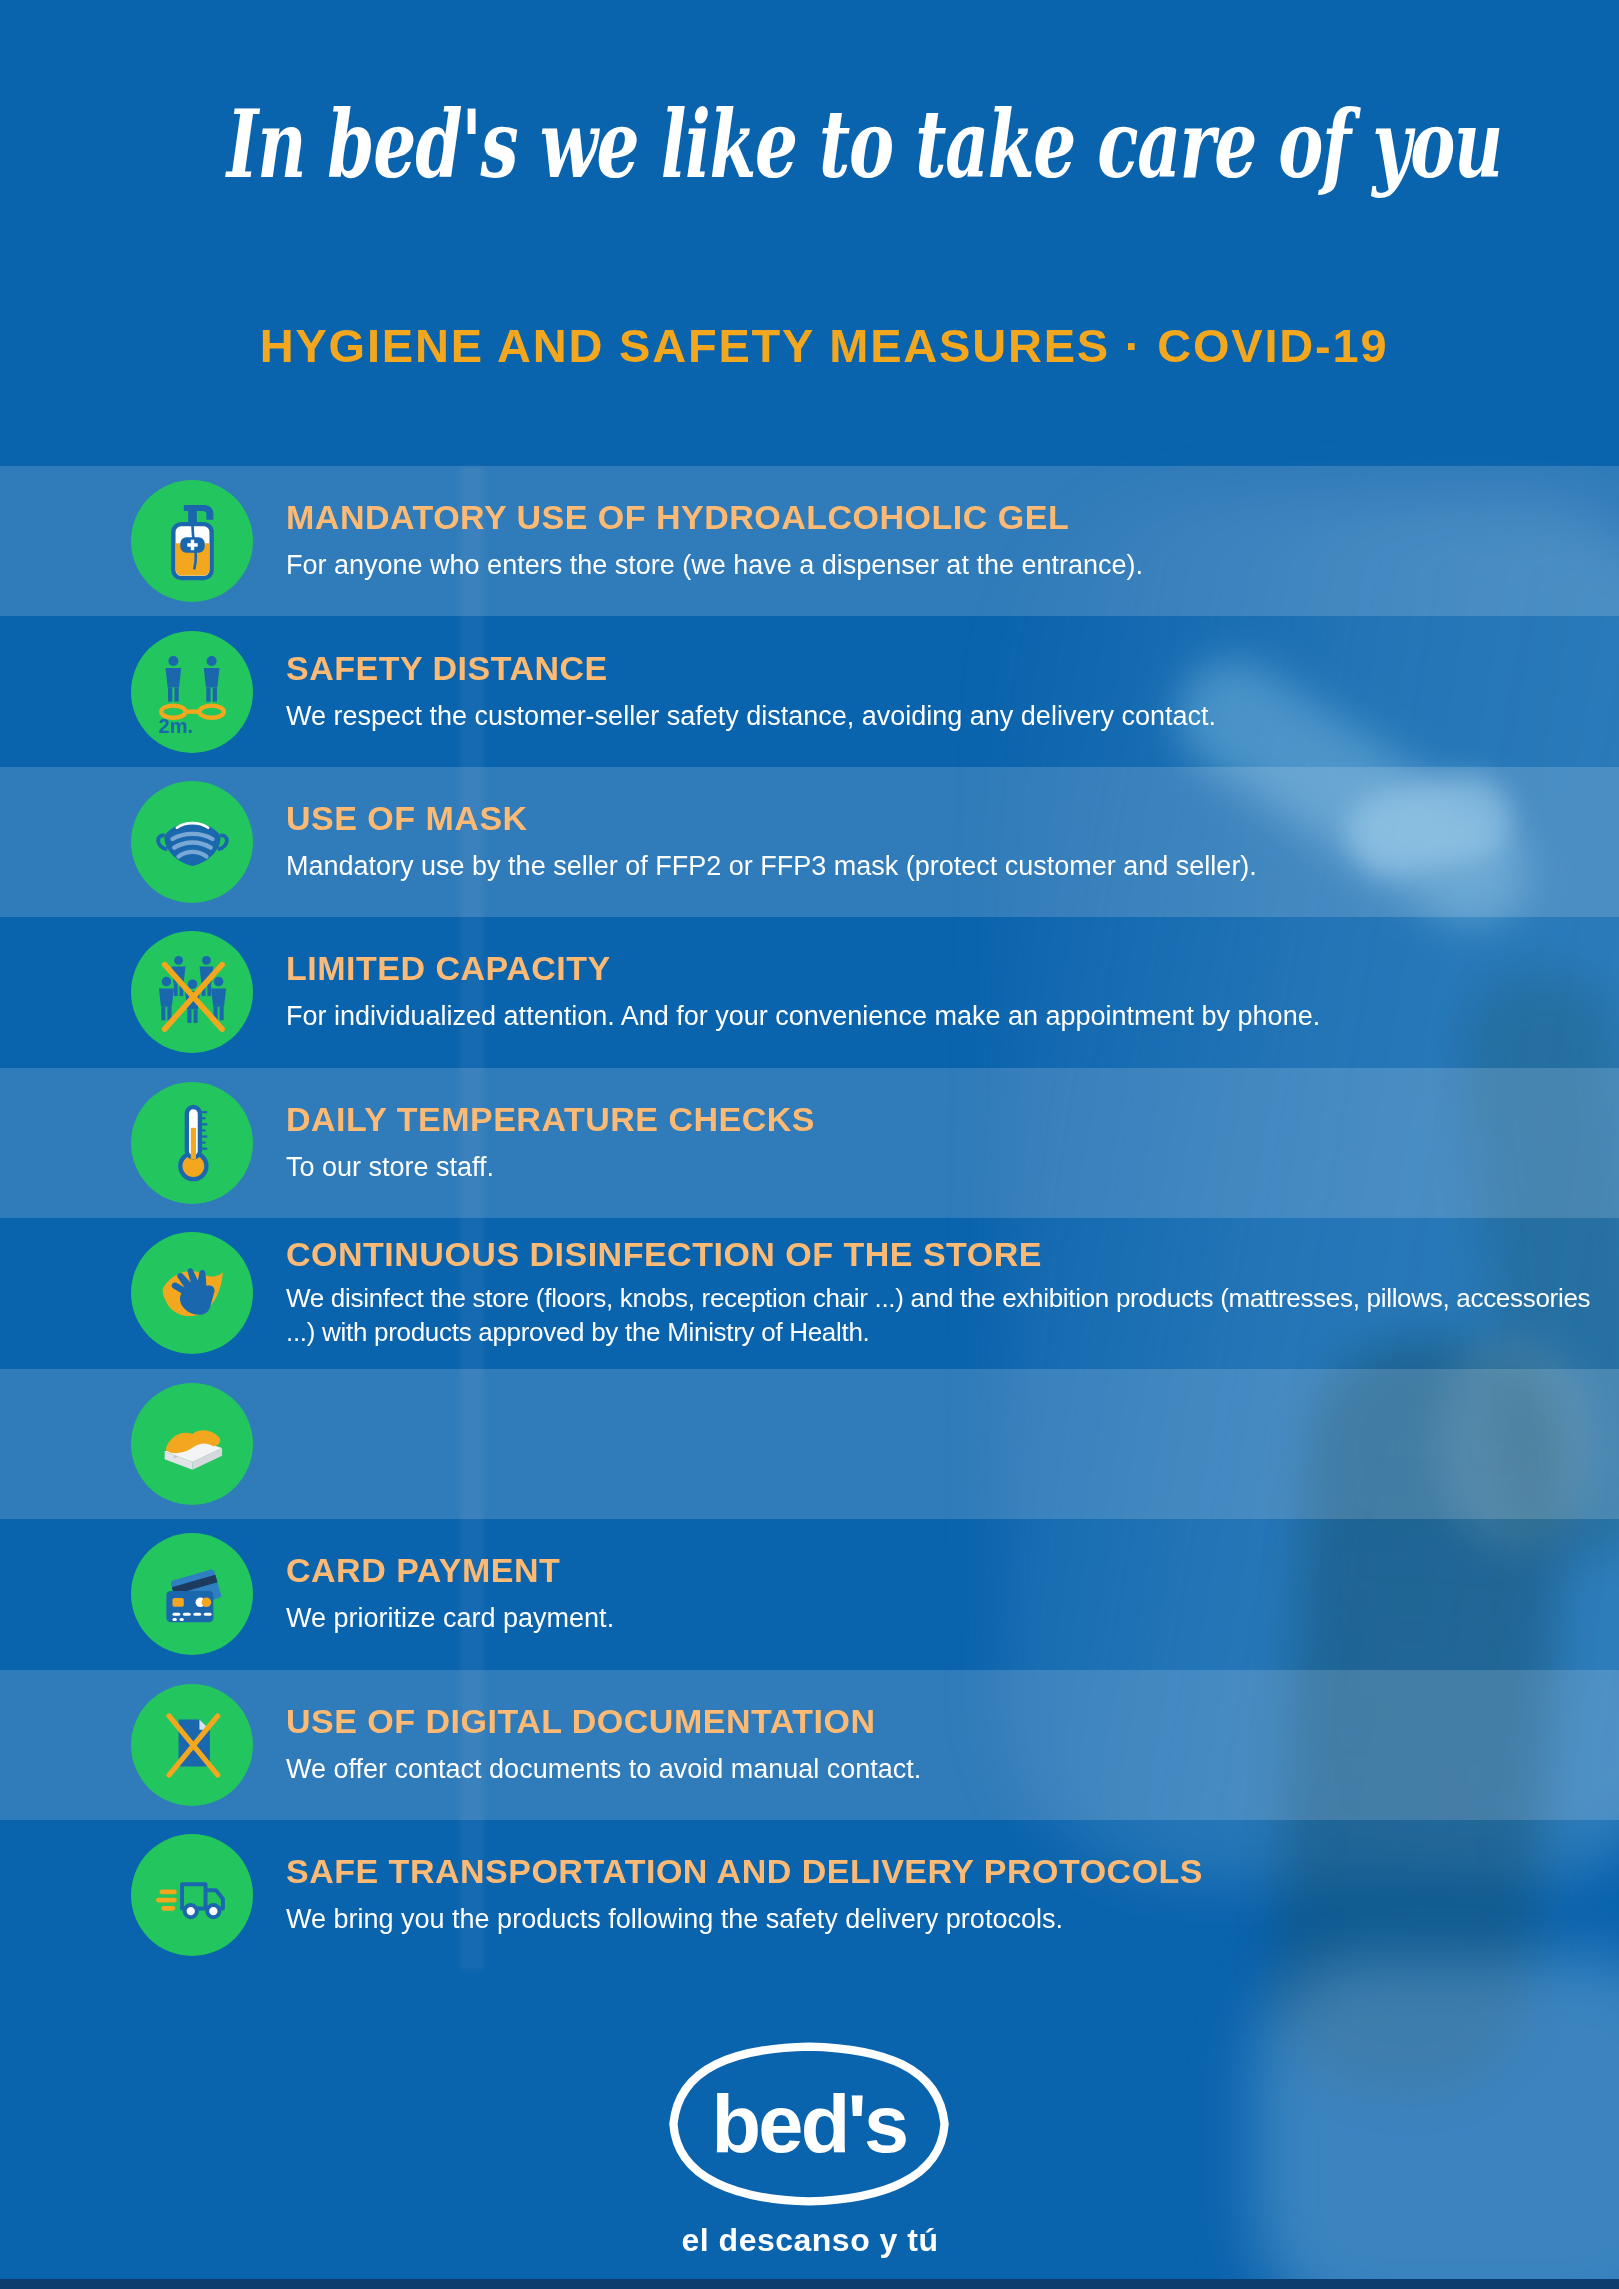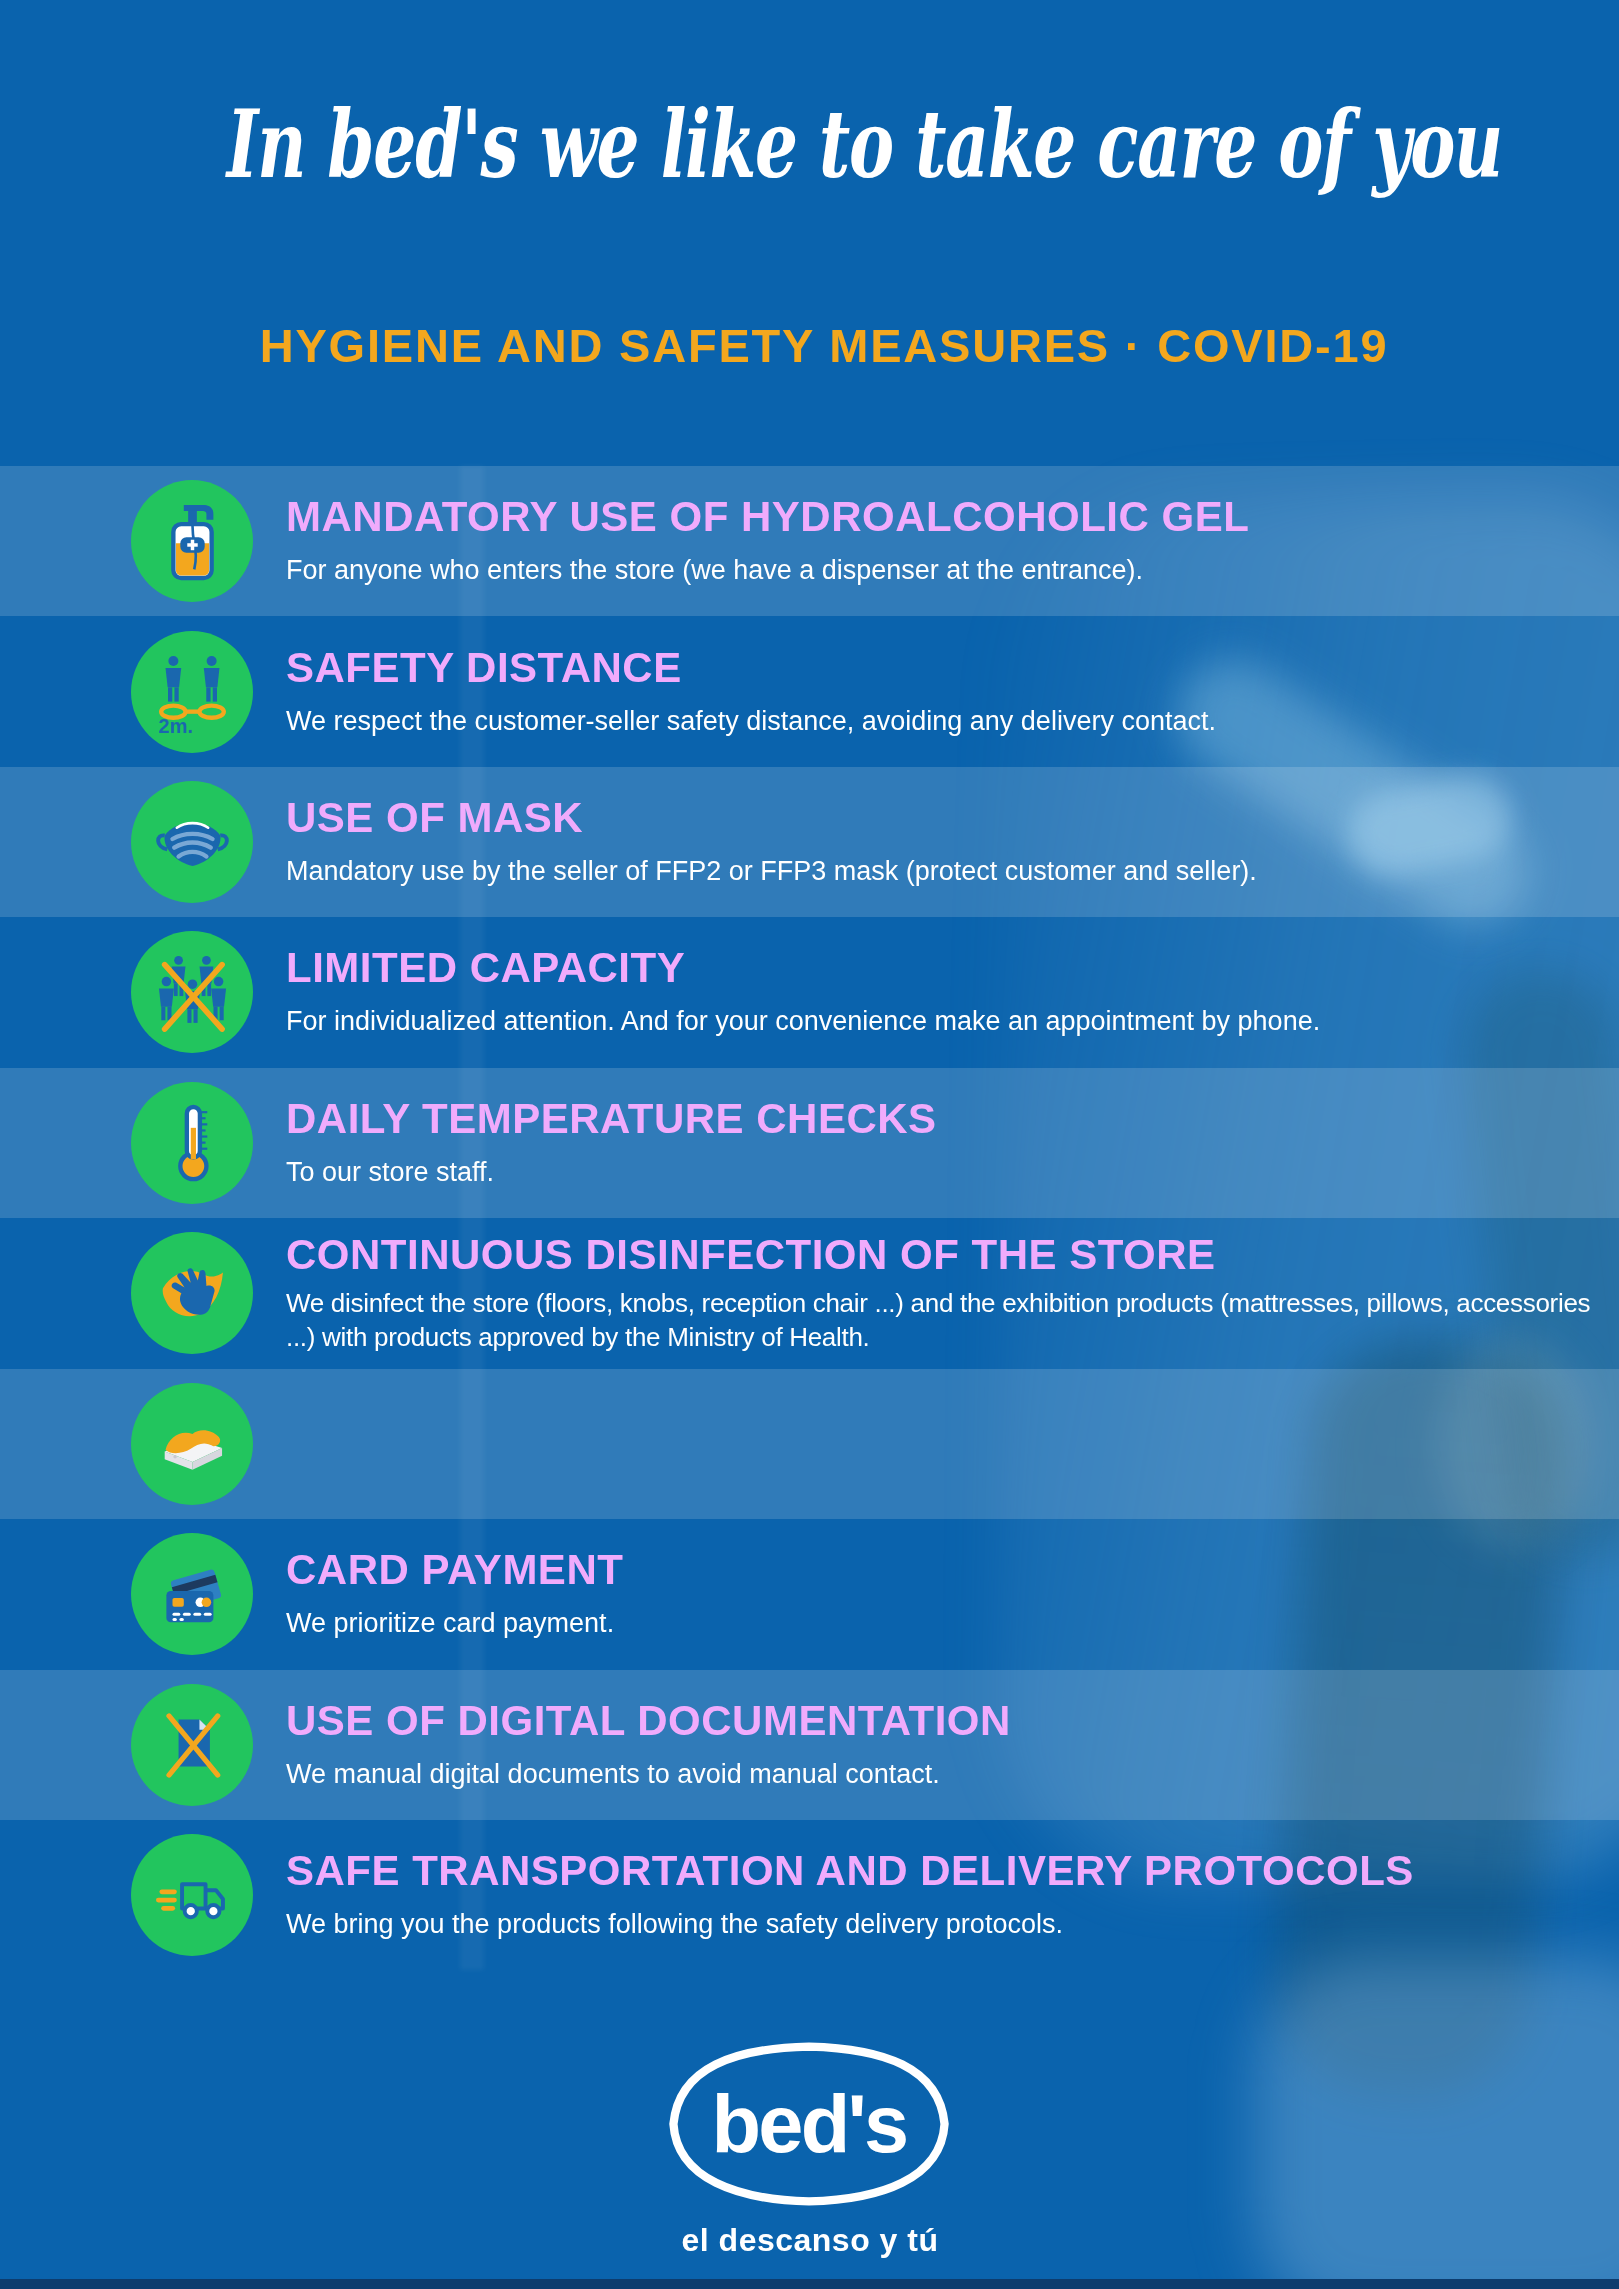--- a/index.html
+++ b/index.html
@@ -47,21 +47,21 @@
   .icon-circle{
     position:absolute;left:131px;top:14px;width:122px;height:122px;border-radius:50%;
     background:#22c55e;display:flex;align-items:center;justify-content:center;
   }
   .icon-circle svg{display:block;}
   .row-text{
     position:absolute;left:286px;top:0;height:150px;width:1320px;
     display:flex;flex-direction:column;justify-content:center;
   }
   .row-title{
-    font-size:42px;font-weight:bold;color:#f0abfc;letter-spacing:0.5px;line-height:1.1;
+    font-size:34px;font-weight:bold;color:#fdba74;letter-spacing:0.5px;line-height:1.1;
   }
   .row-desc{
     margin-top:12px;font-size:27px;font-weight:400;color:#ffffff;line-height:1.3;
   }
   .row-desc.tight{font-size:26px;letter-spacing:-0.3px;margin-top:9.2px;}
   
   .footer{position:absolute;left:0;top:1975px;width:1620px;z-index:3;text-align:center;}
   .logo-wrap{position:absolute;left:666px;top:66px;width:286px;height:166px;}
   .logo-text{font-family:"Liberation Sans",sans-serif;font-weight:bold;letter-spacing:-3px;}
   .tagline{
@@ -301,21 +301,21 @@
         <svg width="87" height="87" viewBox="0 0 100 100">
           <path d="M34,20 H58 L70,32 V74 H34 Z" fill="#1a67ae"></path>
           <path d="M58,20 L70,32 H58 Z" fill="#d6e4f2"></path>
           <line x1="23" y1="16" x2="79" y2="84" stroke="#f3a71e" stroke-width="6" stroke-linecap="round"></line>
           <line x1="79" y1="16" x2="23" y2="84" stroke="#f3a71e" stroke-width="6" stroke-linecap="round"></line>
         </svg>
         </span>
       </div>
       <div class="row-text">
         <div class="row-title">USE OF DIGITAL DOCUMENTATION</div>
-        <div class="row-desc">We manual digital documents to avoid manual contact.</div>
+        <div class="row-desc">We offer contact documents to avoid manual contact.</div>
       </div>
     </div>
 
     <div class="row dark" style="top:1820px">
       <div class="icon-circle">
         <span>
         <svg width="87" height="87" viewBox="0 0 100 100">
           <g fill="#f3a71e">
             <rect x="12" y="43" width="20" height="5.5" rx="2.75"></rect>
             <rect x="8" y="52.5" width="24" height="5.5" rx="2.75"></rect>

